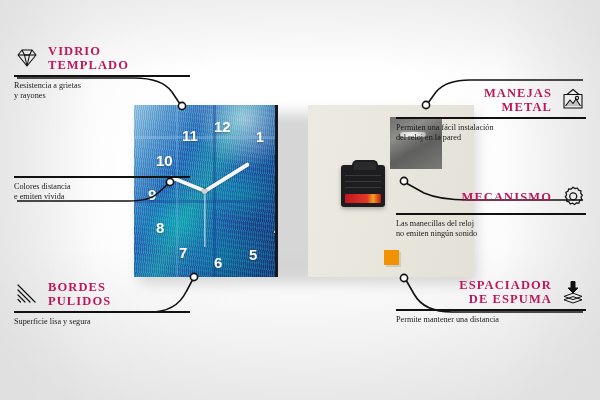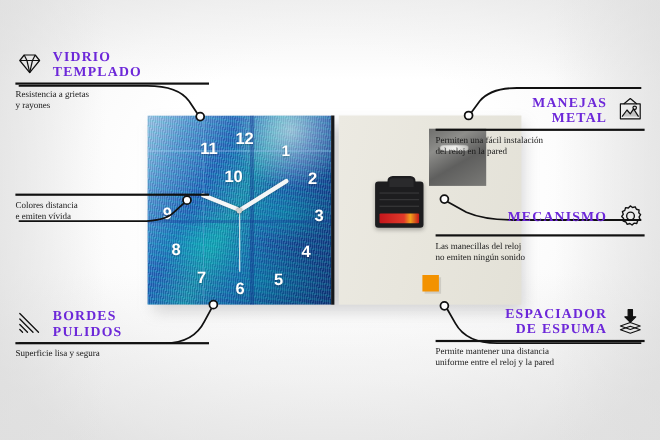--- a/index.html
+++ b/index.html
@@ -18,21 +18,21 @@
     background:linear-gradient(180deg, rgba(228,228,228,.55) 0%, rgba(255,255,255,0) 18%, rgba(255,255,255,0) 62%, rgba(222,222,222,.55) 100%);}
   .bg-v3{position:absolute;inset:0;
     background:linear-gradient(90deg, rgba(222,222,222,.6) 0%, rgba(255,255,255,0) 16%, rgba(255,255,255,0) 84%, rgba(222,222,222,.6) 100%);}
 
   
   .product{position:absolute;left:134px;top:105px;width:340px;height:172px;}
   .prod-shadow{position:absolute;left:6px;top:8px;width:336px;height:170px;
     background:rgba(120,120,124,.30);filter:blur(7px);border-radius:2px;}
 
   
-  .clock{position:absolute;left:0;top:0;width:170px;height:172px;overflow:hidden;
+  .clock{position:absolute;left:0;top:0;width:144px;height:172px;overflow:hidden;
     border-right:3px solid #15181d;box-sizing:border-box;}
   .clock-art{position:absolute;inset:0;
     background:
       repeating-linear-gradient(96deg, rgba(255,255,255,.13) 0 1px, rgba(0,0,0,.10) 1px 2px),
       repeating-linear-gradient(8deg, rgba(0,220,210,.16) 0 2px, rgba(0,0,0,0) 2px 5px),
       linear-gradient(118deg,#7fb4e2 0%,#3f86cf 16%,#1f63bd 33%,#1c8fb9 48%,#1a5fb8 62%,#124a9e 78%,#0d3f8e 100%);}
   .clock-art2{position:absolute;inset:0;
     background:
       radial-gradient(ellipse 58% 30% at 30% 68%, rgba(0,225,200,.34), rgba(0,0,0,0) 62%),
       radial-gradient(ellipse 52% 26% at 74% 52%, rgba(0,210,195,.30), rgba(0,0,0,0) 60%),
@@ -77,21 +77,21 @@
   .batt{position:absolute;left:4px;bottom:4px;width:36px;height:9px;border-radius:1px;
     background:linear-gradient(90deg,#c4161c 0%,#e03a2a 62%,#f0a21c 78%,#c4161c 100%);}
   .foam{position:absolute;left:76px;top:145px;width:15px;height:15px;background:#f39200;
     box-shadow:2px 2px 0 rgba(0,0,0,.10);}
 
   
   .feat{position:absolute;width:190px;}
   .feat .head{display:flex;align-items:center;gap:8px;}
   .feat.right .head{justify-content:flex-end;}
   .title{font-family:"Liberation Serif",serif;font-weight:700;font-size:12.5px;
-    line-height:14px;letter-spacing:1.1px;color:#6d28d9;text-transform:uppercase;}
+    line-height:14px;letter-spacing:1.1px;color:#be185d;text-transform:uppercase;}
   .feat.left .title{text-align:left;}
   .feat.right .title{text-align:right;}
   .rule{height:1.6px;background:#111;margin:3px 0 4px;}
   .sub{font-family:"Liberation Serif",serif;font-size:8.2px;line-height:10.5px;color:#1a1a1a;}
   .feat.right .sub{text-align:left;}
   .ico{width:26px;height:26px;flex:0 0 26px;}
   .ico svg{display:block;width:26px;height:26px;}
 
   .f-tl{left:14px;top:44px;}
   .f-ml{left:14px;top:173px;}
@@ -128,21 +128,21 @@
       <span class="num big" style="left:80px;top:14px;">12</span>
       <span class="num" style="left:122px;top:25px;">1</span>
       <span class="num big" style="left:146px;top:50px;">2</span>
       <span class="num big" style="left:152px;top:84px;">3</span>
       <span class="num big" style="left:140px;top:117px;">4</span>
       <span class="num big" style="left:115px;top:142px;">5</span>
       <span class="num big" style="left:80px;top:150px;">6</span>
       <span class="num big" style="left:45px;top:140px;">7</span>
       <span class="num big" style="left:22px;top:115px;">8</span>
       <span class="num big" style="left:14px;top:82px;">9</span>
-      <span class="num big" style="left:22px;top:48px;margin-left:48px;">10</span>
+      <span class="num big" style="left:22px;top:48px;">10</span>
       <span class="num big" style="left:48px;top:23px;">11</span>
 
       <div class="hand hand-h"></div>
       <div class="hand hand-m"></div>
       <div class="hand hand-s"></div>
       <div class="cap"></div>
     </div>
 
     <div class="back">
       <div class="hanger">
@@ -295,17 +295,16 @@
           <path d="M11 2.5 L15 2.5 L15 9 L18 9 L13 14 L8 9 L11 9 Z"></path>
           <path d="M13 14.2 L22 17.4 L13 20.6 L4 17.4 Z" fill="none"></path>
           <path d="M13 17.6 L22 20.8 L13 24 L4 20.8 Z" fill="none"></path>
             </g>
           </svg>
       </span>
     </div>
     <div class="rule"></div>
     <div class="sub">
       <div>Permite mantener una distancia</div>
-      <div>uniforme entre el reloj y la pared</div>
     </div>
   </div>
 
 </div>
 
 </body></html>

